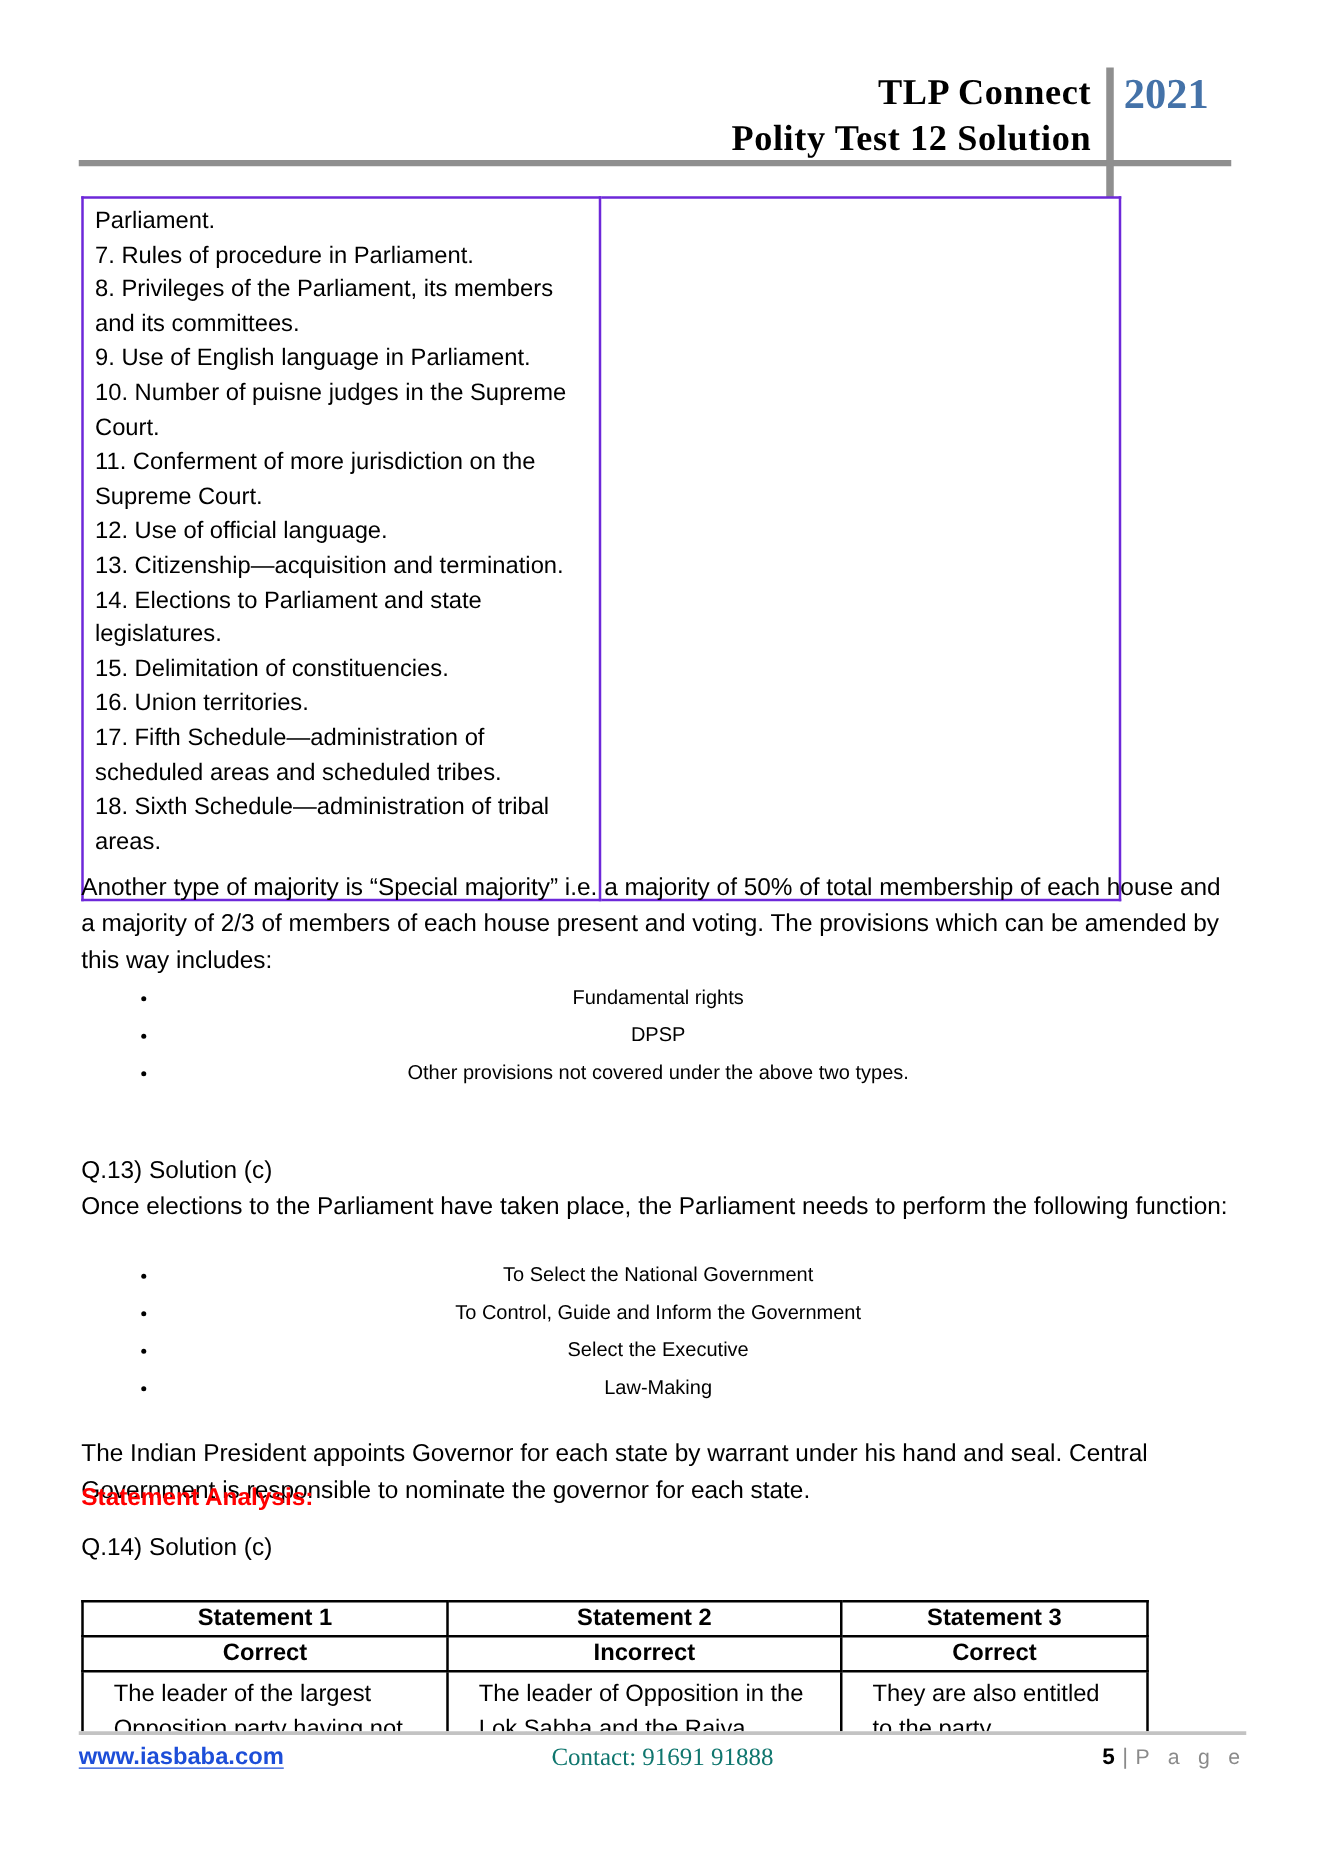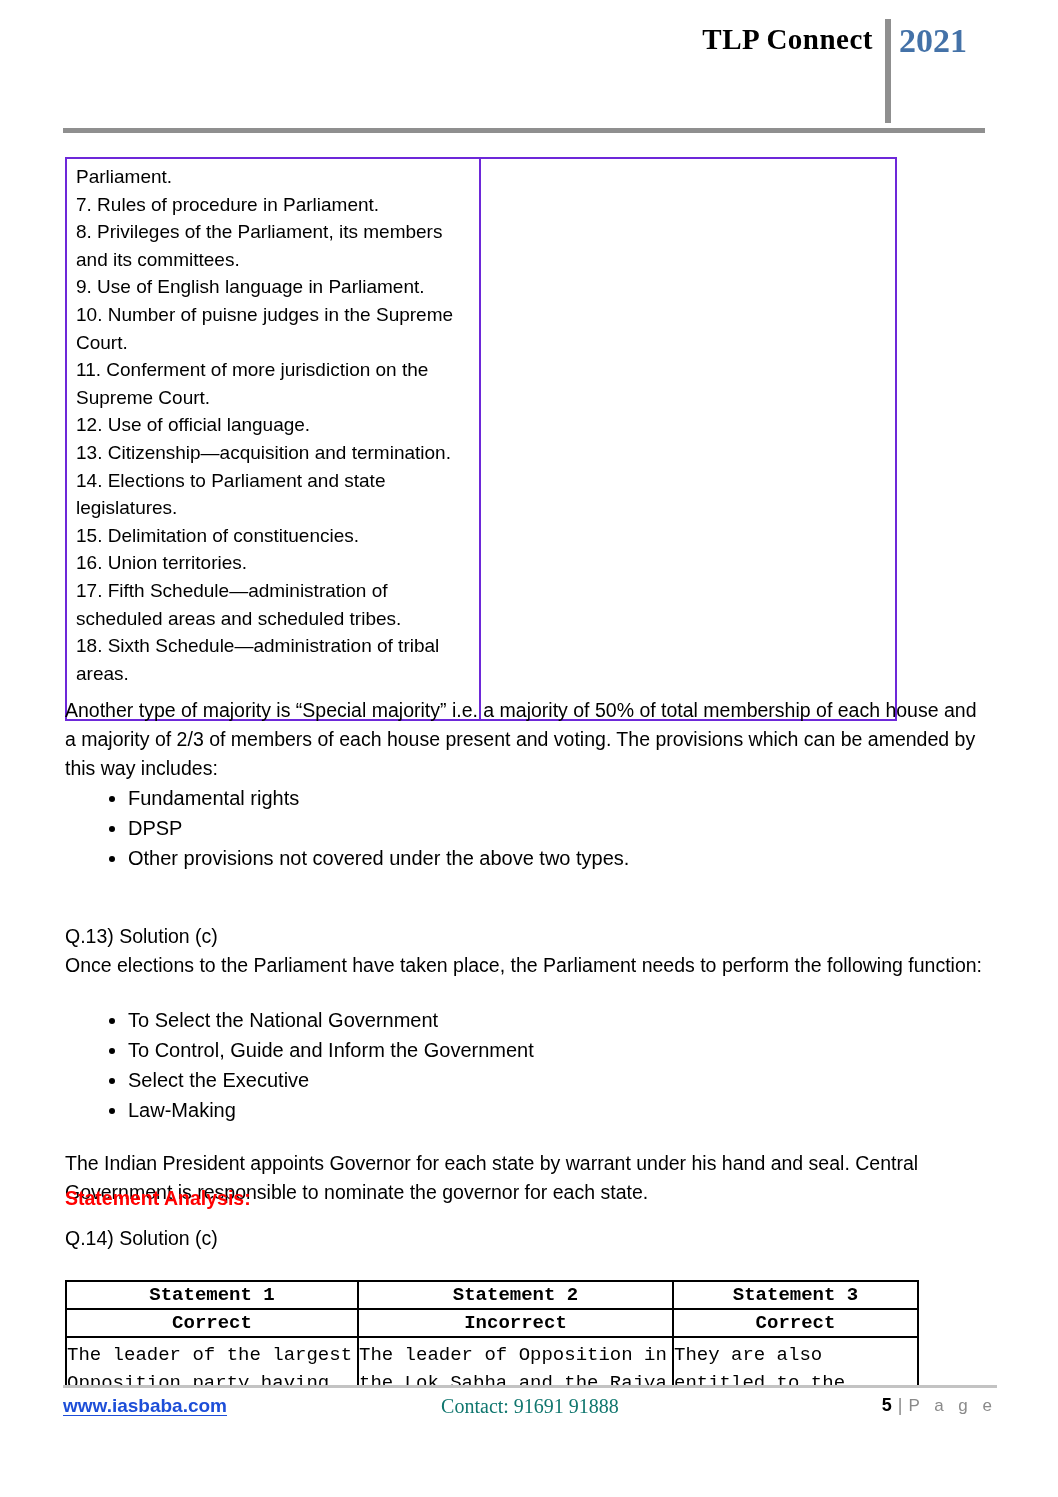--- a/index.html
+++ b/index.html
@@ -8,21 +8,21 @@
     width:1058px; height:1497px;
     position:relative; overflow:hidden;
     font-family:"Liberation Sans", sans-serif;
     color:#000;
   }
 
   
   .header {
     position:absolute; left:63px; top:0; width:922px;
     display:flex; justify-content:flex-end; align-items:flex-start;
-    padding-top:21px;
+    padding-top:56px;
     border-bottom:5px solid #8f8f8f;
     height:133px;
   }
   .header-titles {
     text-align:right;
     font-family:"Liberation Serif", serif;
     font-weight:bold; font-size:29px; line-height:37px;
     letter-spacing:0.5px;
   }
   .header-bar {
@@ -46,37 +46,37 @@
     width:415px; padding:4px 8px 32px 9px;
     font-size:19px; line-height:27.6px;
   }
   .table1 .t1-right { width:417px; }
   .table1 .t1-left div { min-height:0; }
 
   
   .para { position:absolute; left:65px; width:926px; font-size:19.5px; line-height:29px; }
   .b { font-weight:normal; }
   .bullets { position:absolute; left:65px; width:860px; list-style:disc; padding-left:63px; }
-  .bullets li { font-size:20px; line-height:21px; margin-bottom:9px; }
+  .bullets li { font-size:16px; line-height:21px; margin-bottom:9px;text-align:center; }
 
   #special-para { top:696px; }
   #list1 { top:788px; }
   #q13-block { top:922px; }
   #list2 { top:1010px; }
   #president-para { top:1149px; }
   #q14-heading { top:1224px; }
   #stmt-analysis { top:1184px; color:#ff0000; font-weight:bold; }
 
   
   .table2 {
     position:absolute; left:65px; top:1280px;
     border-collapse:collapse; table-layout:fixed;
   }
   .table2 th, .table2 td {
-    border:2px solid #000; font-size:19px; padding:2px 0;font-family:Liberation Mono, monospace;
+    border:2px solid #000; font-size:19px; padding:2px 24px;
   }
   .table2 th { font-weight:bold; text-align:center; height:28px; }
   .table2 .verdict { font-weight:bold; text-align:center; height:27px; }
   .table2 .detail {
     text-align:left; vertical-align:top; line-height:27.5px;
     padding-top:4px; height:62px; border-bottom:none;
   }
   .col-s1 { width:292px; } .col-s2 { width:315px;margin-top:40px; } .col-s3 { width:245px; }
 
   
@@ -100,20 +100,21 @@
   .footer-page .word { color:#8a8a8a; letter-spacing:5px; font-size:17px; }
 </style>
 </head>
 <body>
 
 <div class="page">
 
   <div class="header">
     <div class="header-titles">
       <div>TLP Connect</div>
+      <div>Polity Test 12 Solution</div>
     </div>
     <div class="header-bar"></div>
     <div class="header-year">2021</div>
   </div>
 
   <table class="table1">
     <tbody>
         <tr>
       <td class="t1-left">
             <div>Parliament.</div>

